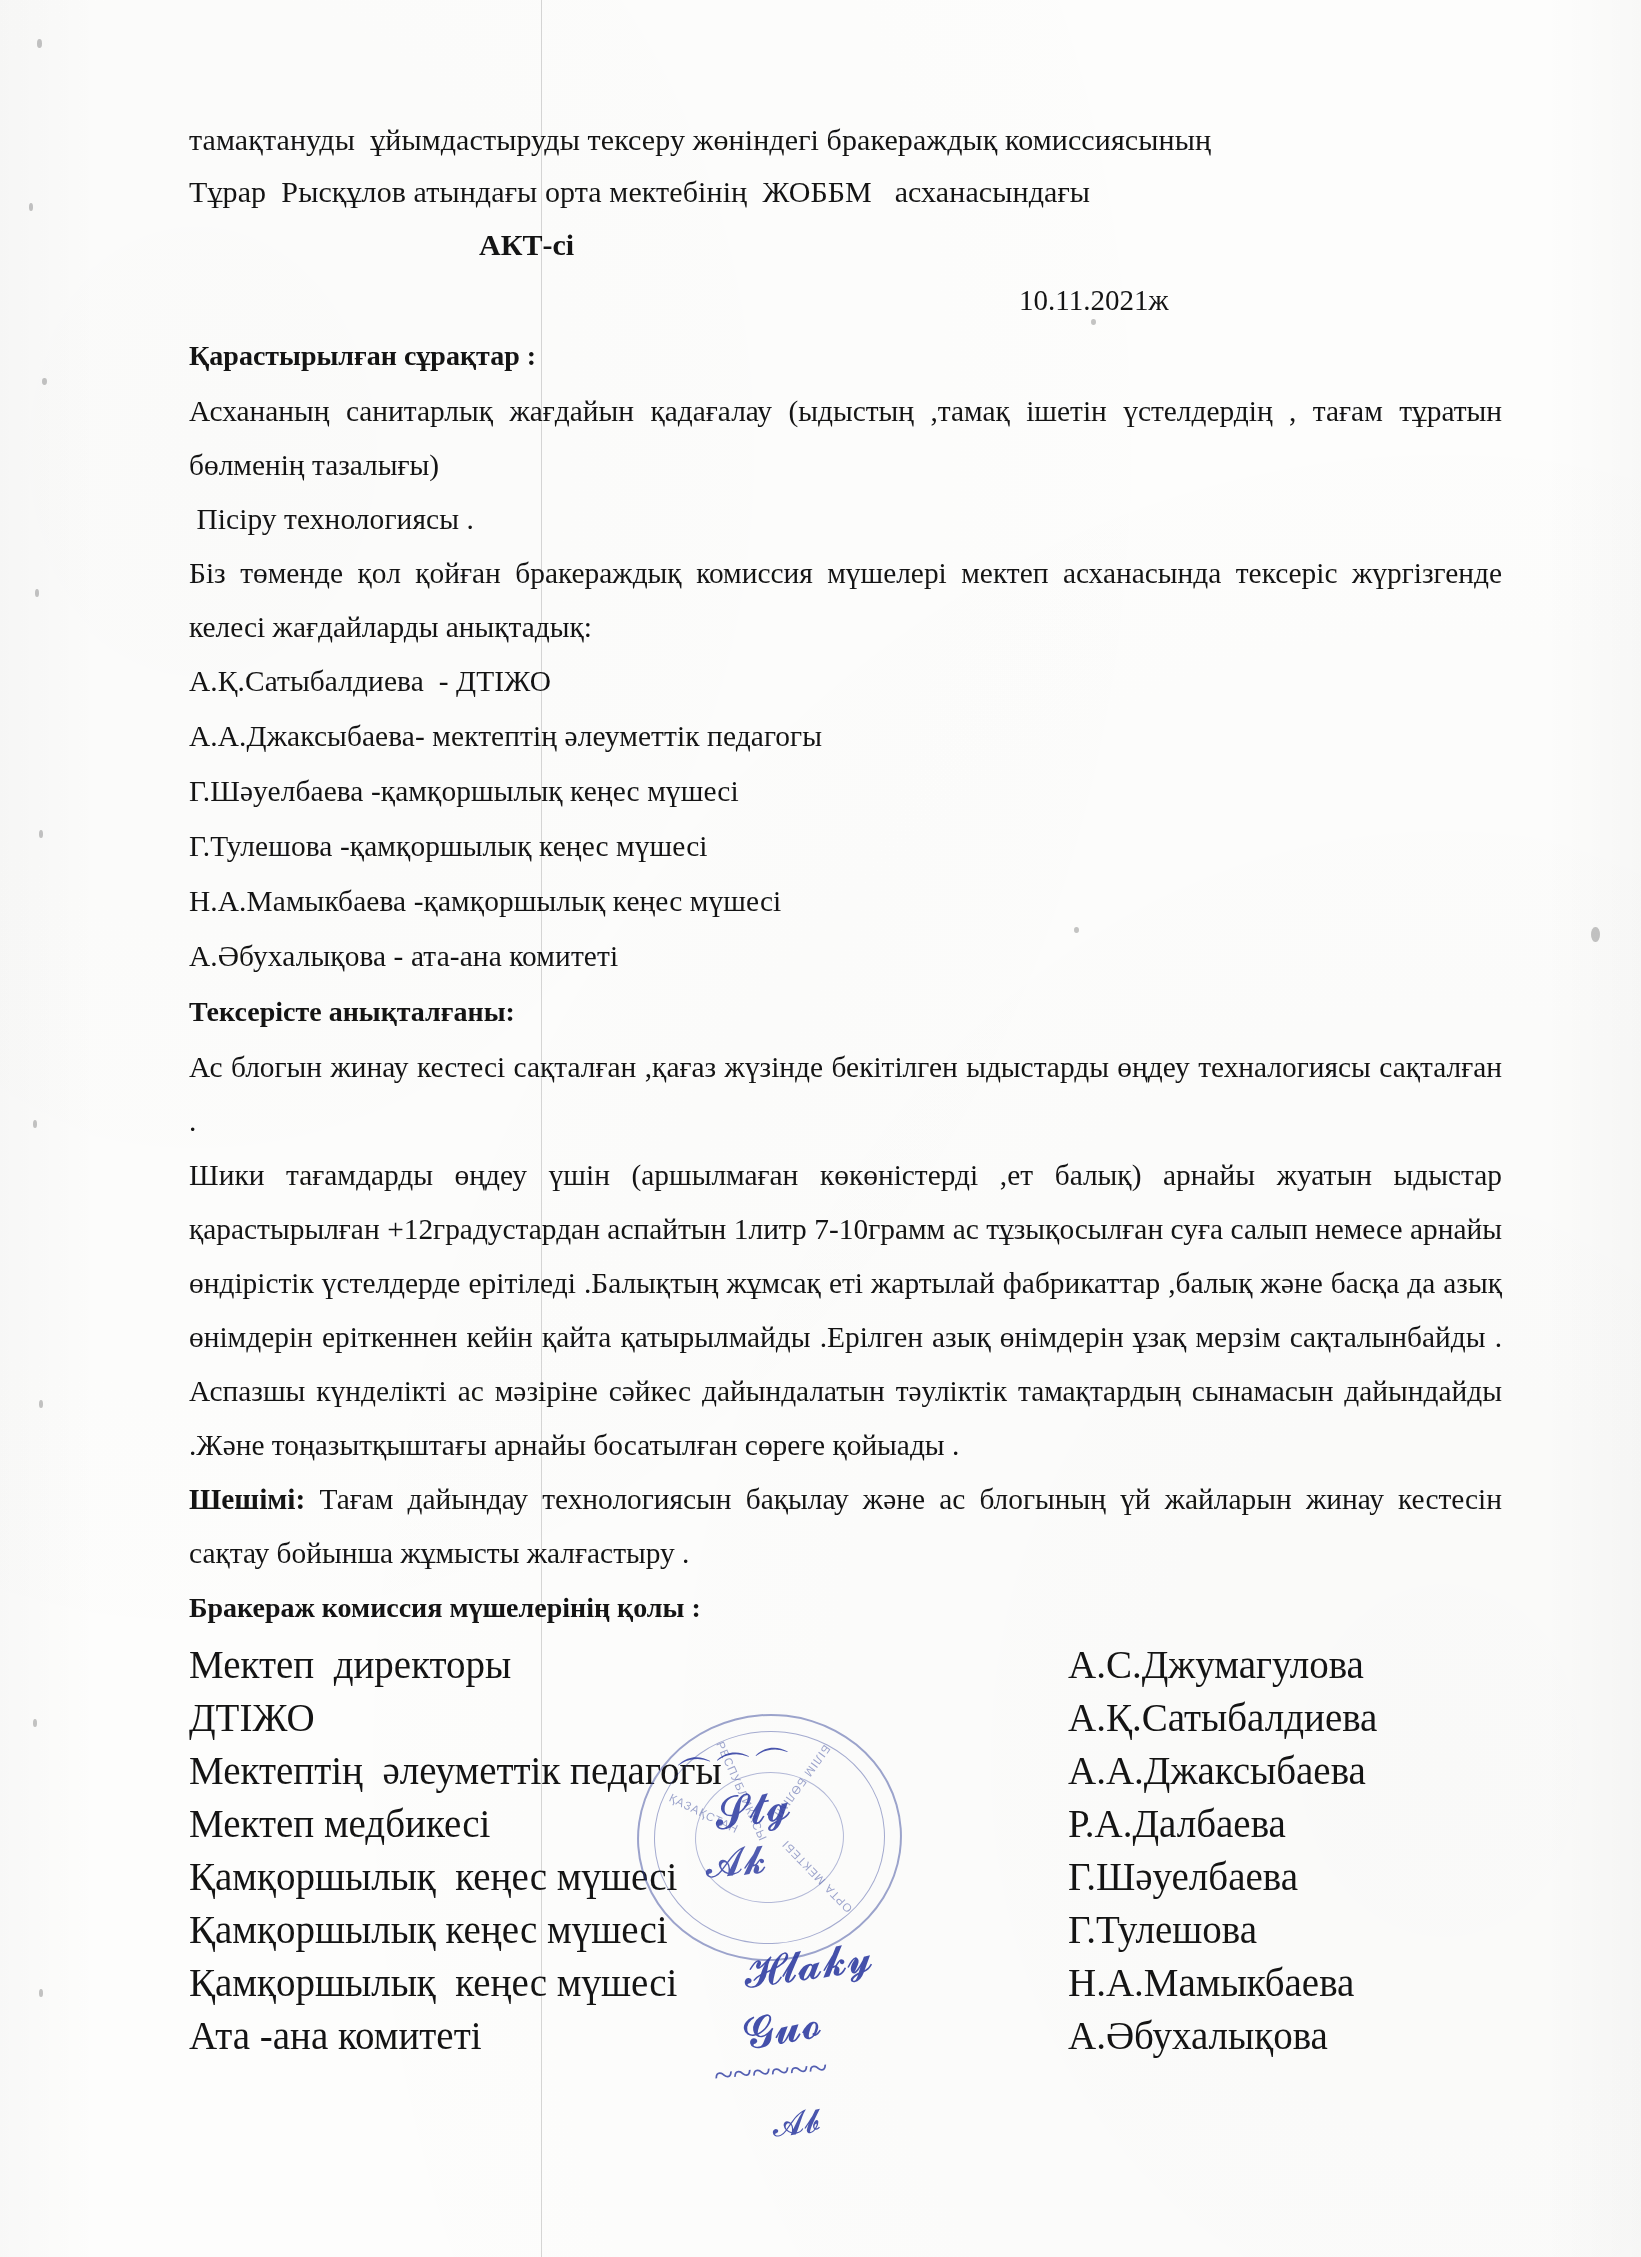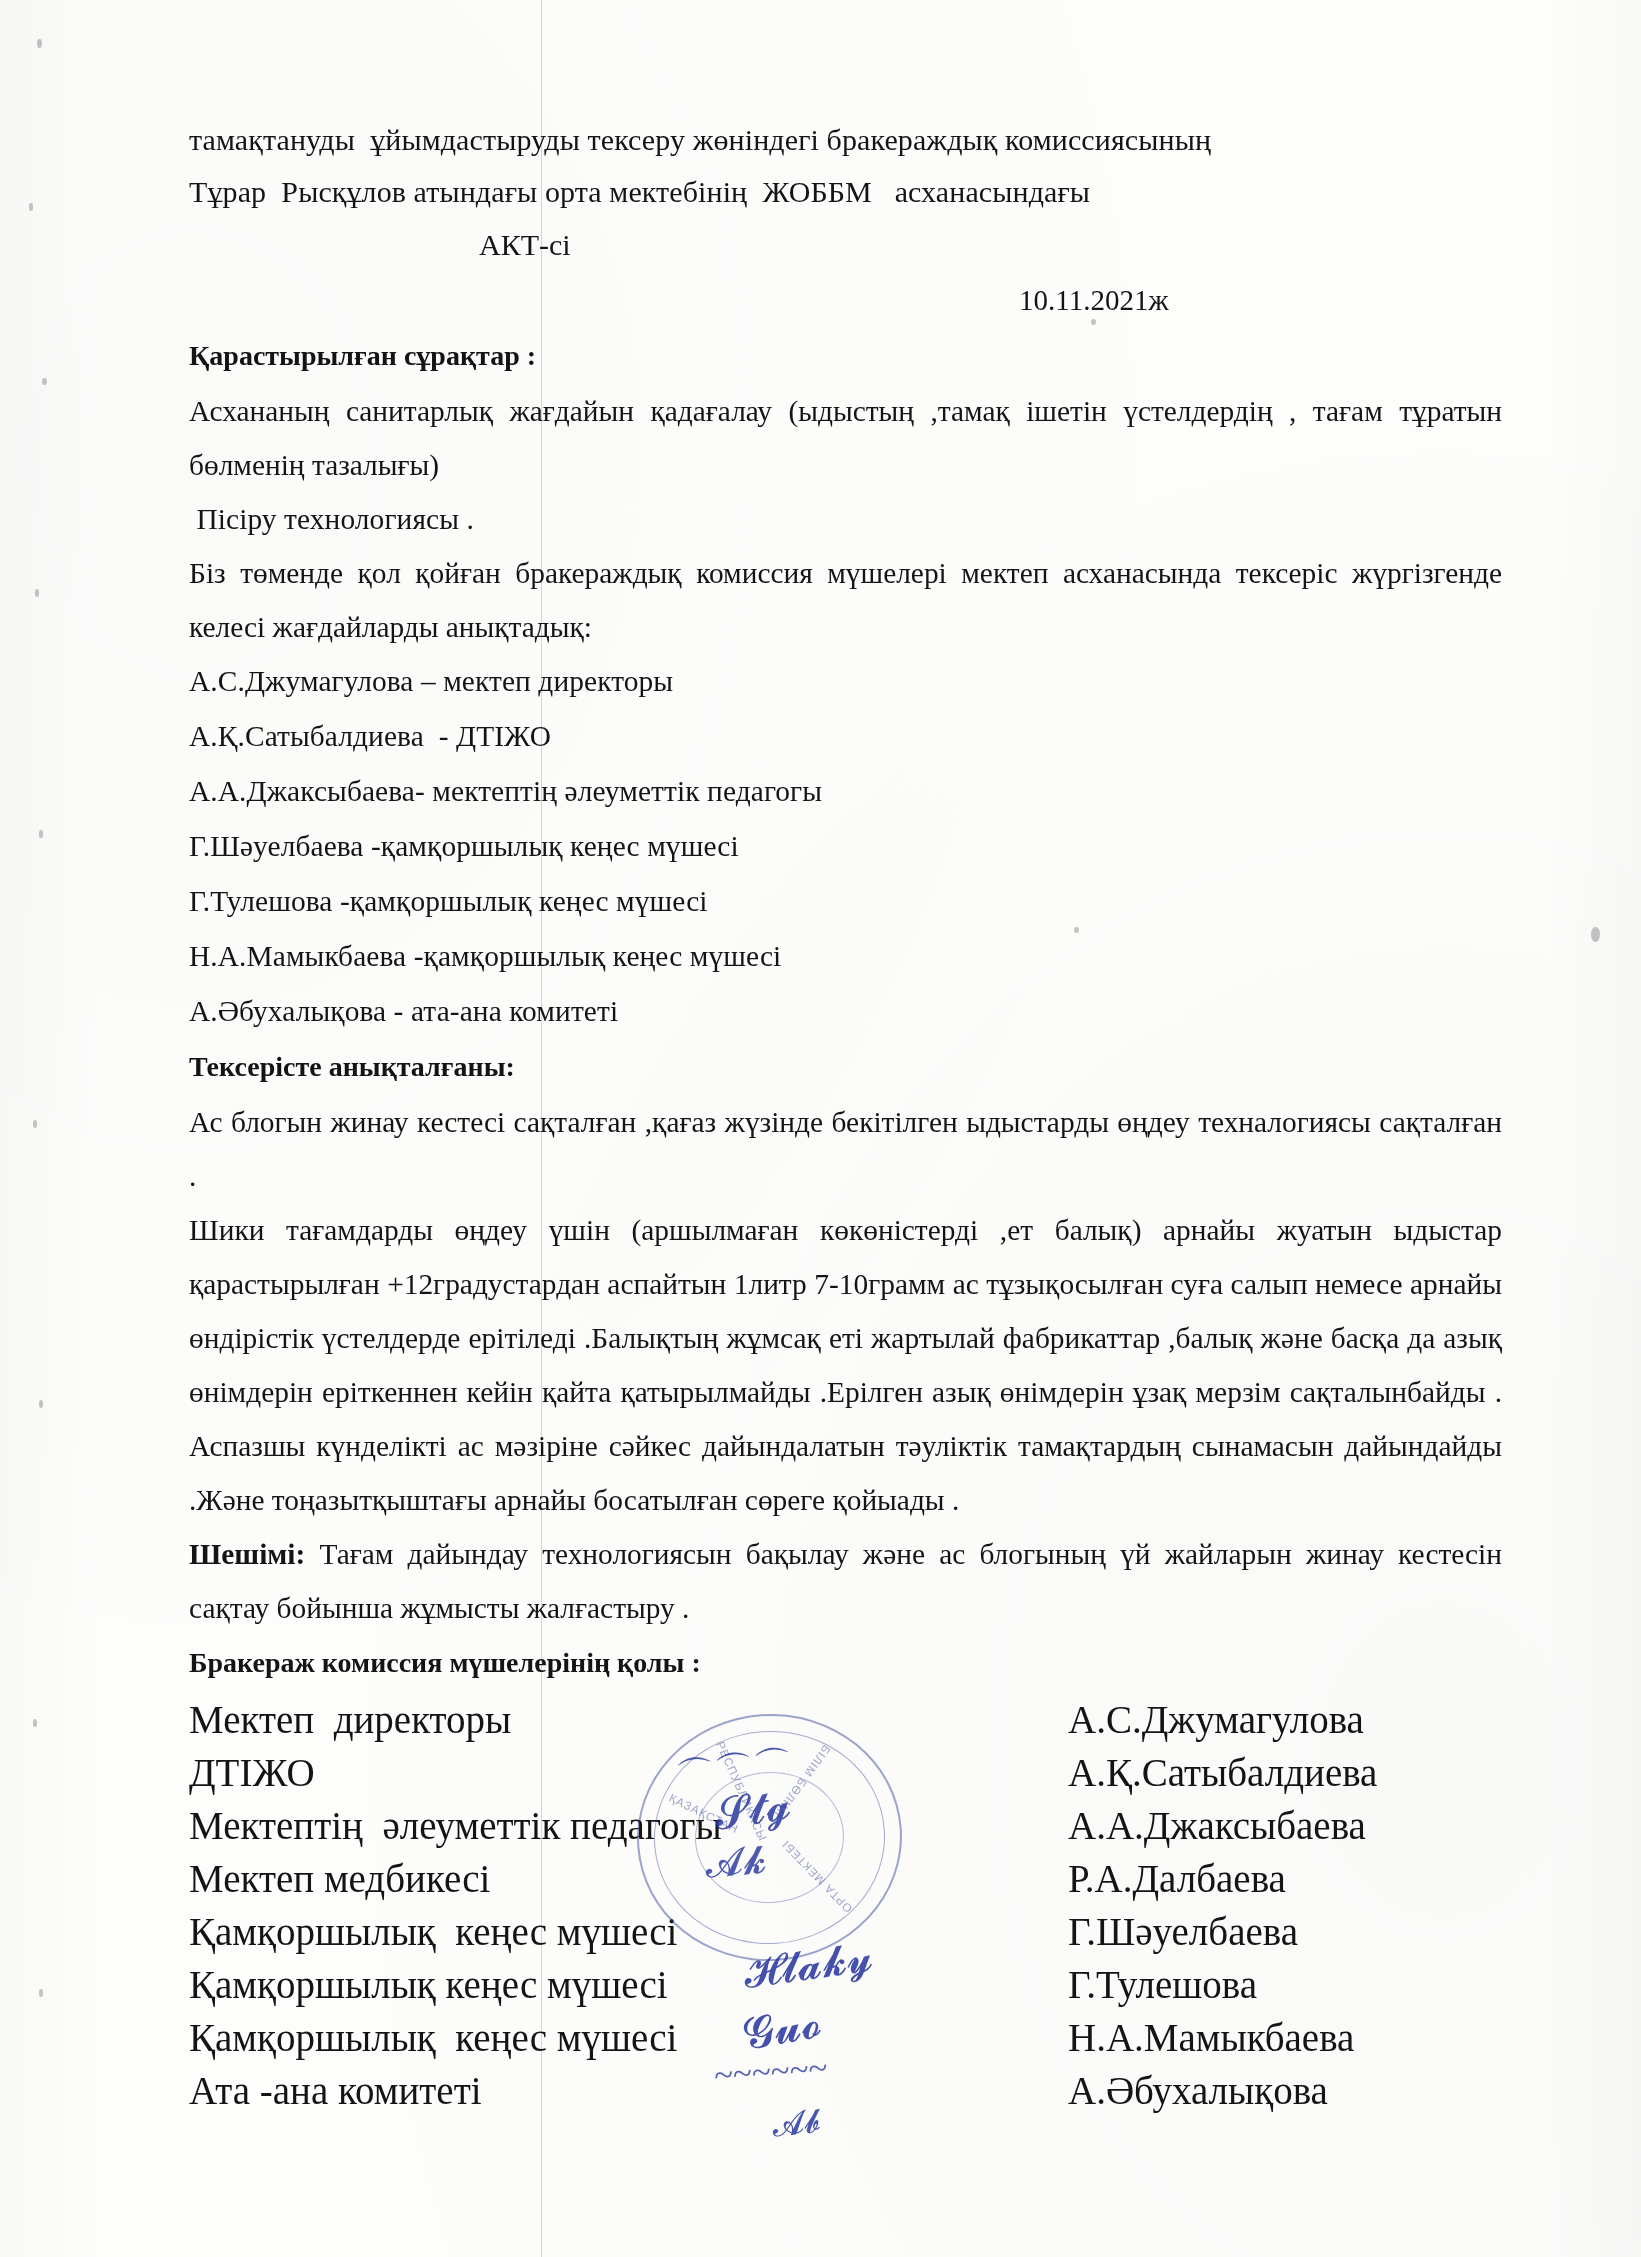--- a/index.html
+++ b/index.html
@@ -49,21 +49,21 @@
   }
   .bold {
     font-weight: 700;
   }
   .title-line {
     font-size: 30px;
     line-height: 52px;
   }
   .title-akt {
     font-size: 30px;
-    font-weight: 400;
+    font-weight: 700;
     line-height: 54px;
     padding-left: 290px;
   }
   .date-line {
     font-size: 29px;
     line-height: 56px;
     padding-left: 830px;
   }
   .head {
     font-weight: 700;
@@ -191,21 +191,20 @@
 
     <div class="date-line">10.11.2021ж</div>
 
     <div class="head">Қарастырылған сұрақтар  :</div>
     <div class="para">  Асхананың  санитарлық  жағдайын  қадағалау  (ыдыстың  ,тамақ  ішетін үстелдердің , тағам тұратын бөлменің тазалығы)</div>
     <div class="ln"> Пісіру технологиясы .</div>
 
     <div class="para"> Біз төменде қол қойған бракераждық комиссия мүшелері мектеп асханасында тексеріс жүргізгенде келесі жағдайларды анықтадық:</div>
 
     <div class="name-list">
-      <div class="ln">А.С.Джумагулова – мектеп директоры</div>
       <div class="ln">А.Қ.Сатыбалдиева  - ДТІЖО</div>
       <div class="ln">А.А.Джаксыбаева- мектептің әлеуметтік педагогы</div>
       <div class="ln">Г.Шәуелбаева -қамқоршылық кеңес мүшесі</div>
       <div class="ln">Г.Тулешова -қамқоршылық кеңес мүшесі</div>
       <div class="ln">Н.А.Мамыкбаева -қамқоршылық кеңес мүшесі</div>
       <div class="ln">А.Әбухалықова - ата-ана комитеті</div>
     </div>
 
     <div class="head">Тексерісте анықталғаны:</div>
     <div class="para">Ас блогын жинау кестесі сақталған ,қағаз жүзінде бекітілген ыдыстарды өңдеу техналогиясы  сақталған .</div>

